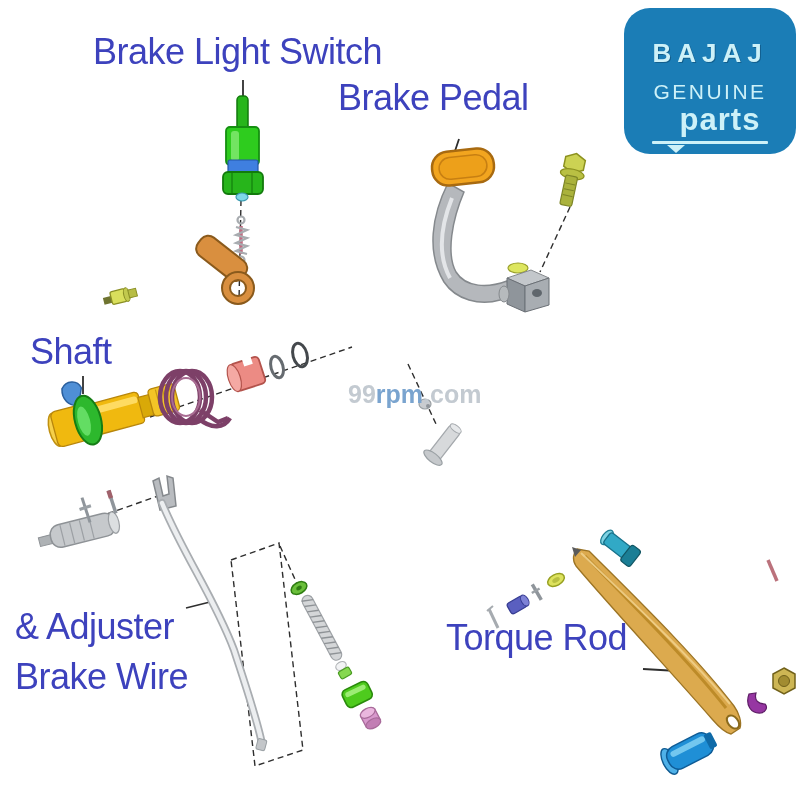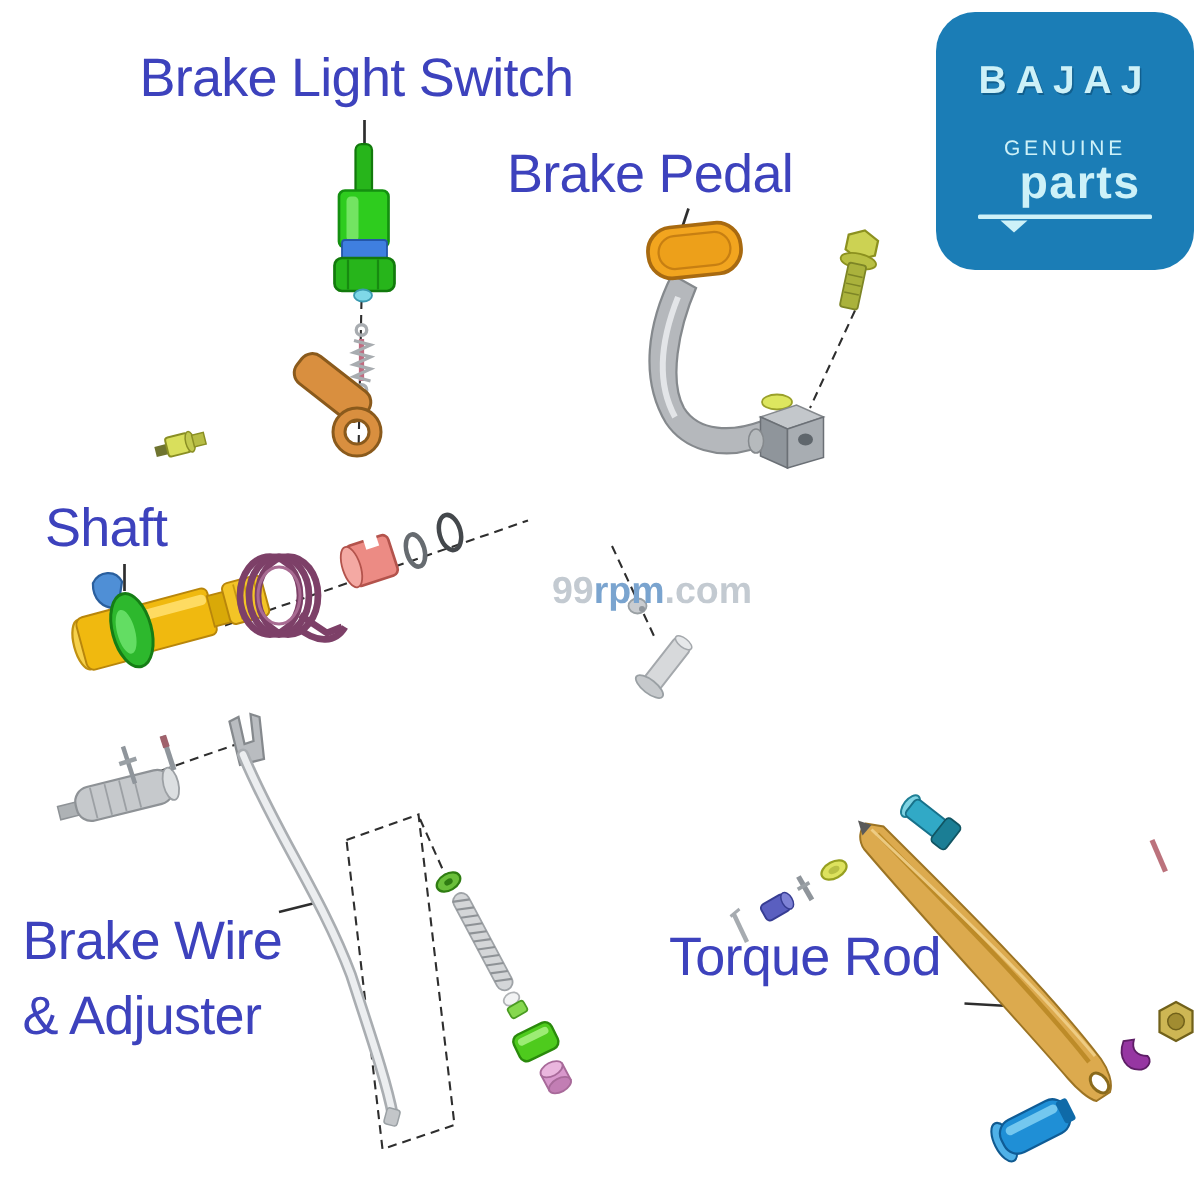--- a/index.html
+++ b/index.html
@@ -21,38 +21,38 @@
     white-space:nowrap;
     letter-spacing:-0.5px;
   }
   .wire-label{line-height:50px;}
   .dash{stroke:#2e2e2e;stroke-width:1.4;stroke-dasharray:6 4;fill:none;}
   .ldr{stroke:#2e2e2e;stroke-width:1.8;fill:none;}
   .pspring{fill:none;stroke:#7d4068;stroke-width:4.5;}
   .coil{stroke:#a8acb0;stroke-width:2.2;fill:none;}
   
   .logo{
-    position:absolute;left:624px;top:8px;width:172px;height:172px;
+    position:absolute;left:624px;top:8px;width:172px;height:146px;
     background:var(--logo-bg);border-radius:26px;
     display:flex;flex-direction:column;align-items:center;
     padding-top:30px;box-sizing:border-box;
     color:var(--logo-text);
   }
   .logo-brand{font-size:26px;font-weight:bold;letter-spacing:6px;text-shadow:1px 1px 0 rgba(0,40,70,.35);}
-  .logo-genuine{font-size:14px;letter-spacing:2.5px;margin-top:21px;}
+  .logo-genuine{font-size:21px;letter-spacing:2.5px;margin-top:11px;}
   .logo-parts{font-size:31px;font-weight:bold;letter-spacing:1px;margin-top:-2px;margin-left:20px;}
   .logo-underline{width:116px;height:3px;background:var(--logo-text);margin-top:3px;border-radius:1px;}
   .logo-arrow{
     width:0;height:0;margin-top:1px;transform:translateX(-34px);
     border-left:9px solid transparent;border-right:9px solid transparent;
     border-top:8px solid var(--logo-text);
   }
   
   .watermark{
-    position:absolute;left:368px;top:380px;font-size:25px;font-weight:bold;
+    position:absolute;left:348px;top:380px;font-size:25px;font-weight:bold;
     white-space:nowrap;
   }
   .wm-light{color:var(--wm-light);}
   .wm-blue{color:var(--wm-blue);}
 </style>
 </head>
 <body>
 
 <div class="stage">
 
@@ -266,27 +266,27 @@
         <ellipse cx="667" cy="751" rx="6.5" ry="14" fill="#4fb1e8" stroke="#105a90" stroke-width="1.4"></ellipse>
         <rect x="666" y="739" width="48" height="24" rx="10" fill="#1f8fd6" stroke="#0f5c96" stroke-width="1.5"></rect>
         <rect x="671" y="743" width="38" height="6" rx="3" fill="#7ccdf2" opacity="0.9"></rect>
         <rect x="709" y="743" width="8" height="16" rx="2" fill="#0f6aa8"></rect>
       </g>
     </g>
   </svg>
 
   <div class="part-label" style="left:93px;top:30px;">Brake Light Switch</div>
 
-  <div class="part-label" style="left:338px;top:94px;">Brake Pedal</div>
+  <div class="part-label" style="left:338px;top:76px;">Brake Pedal</div>
 
   <div class="part-label" style="left:30px;top:330px;">Shaft</div>
 
   <div class="part-label wire-label" style="left:15px;top:602px;">
+    <div>&amp; Adjuster</div>
     <div>Brake Wire</div>
-    <div>&amp; Adjuster</div>
   </div>
 
   <div class="part-label" style="left:446px;top:616px;">Torque Rod</div>
 
   <div class="watermark">
     <span class="wm-light">99</span><span class="wm-blue">rpm</span><span class="wm-light">.com</span>
   </div>
 
   <div class="logo">
     <div class="logo-brand">BAJAJ</div>

